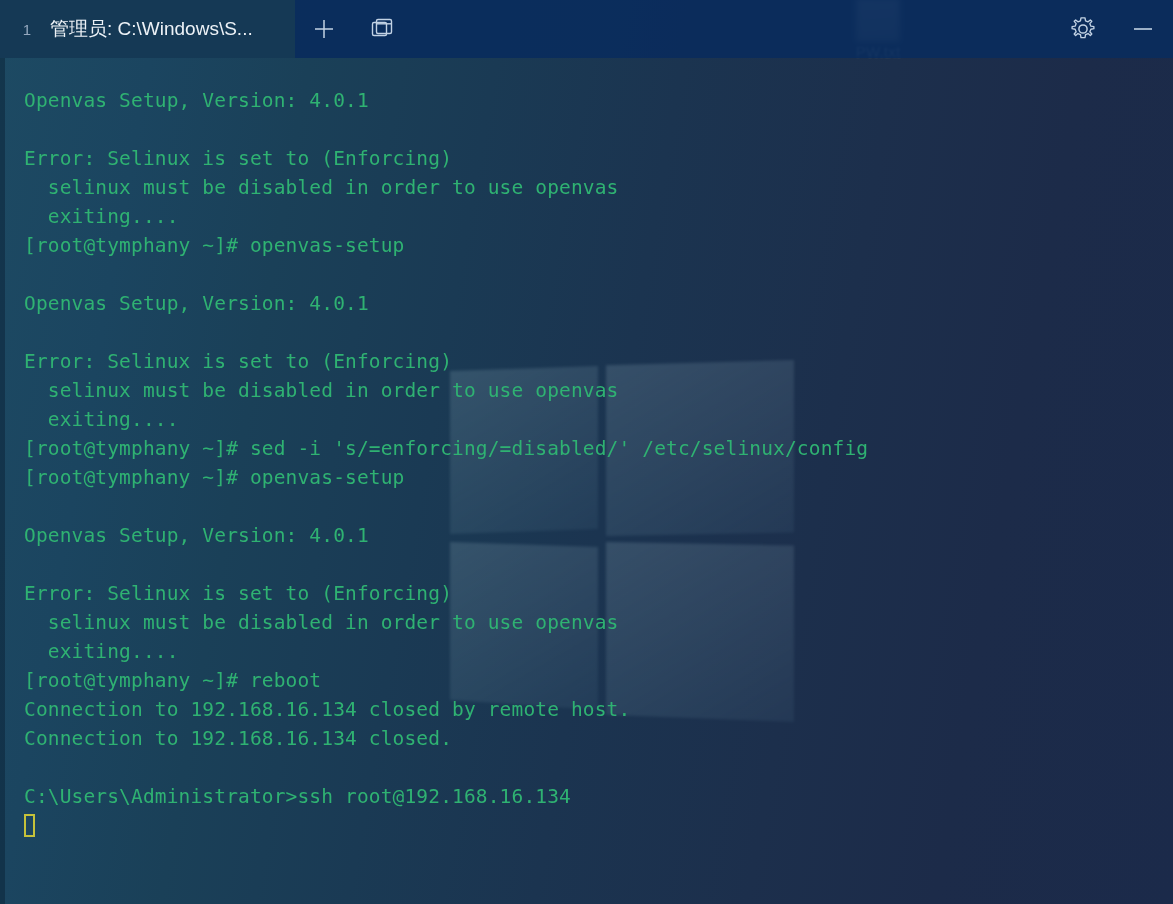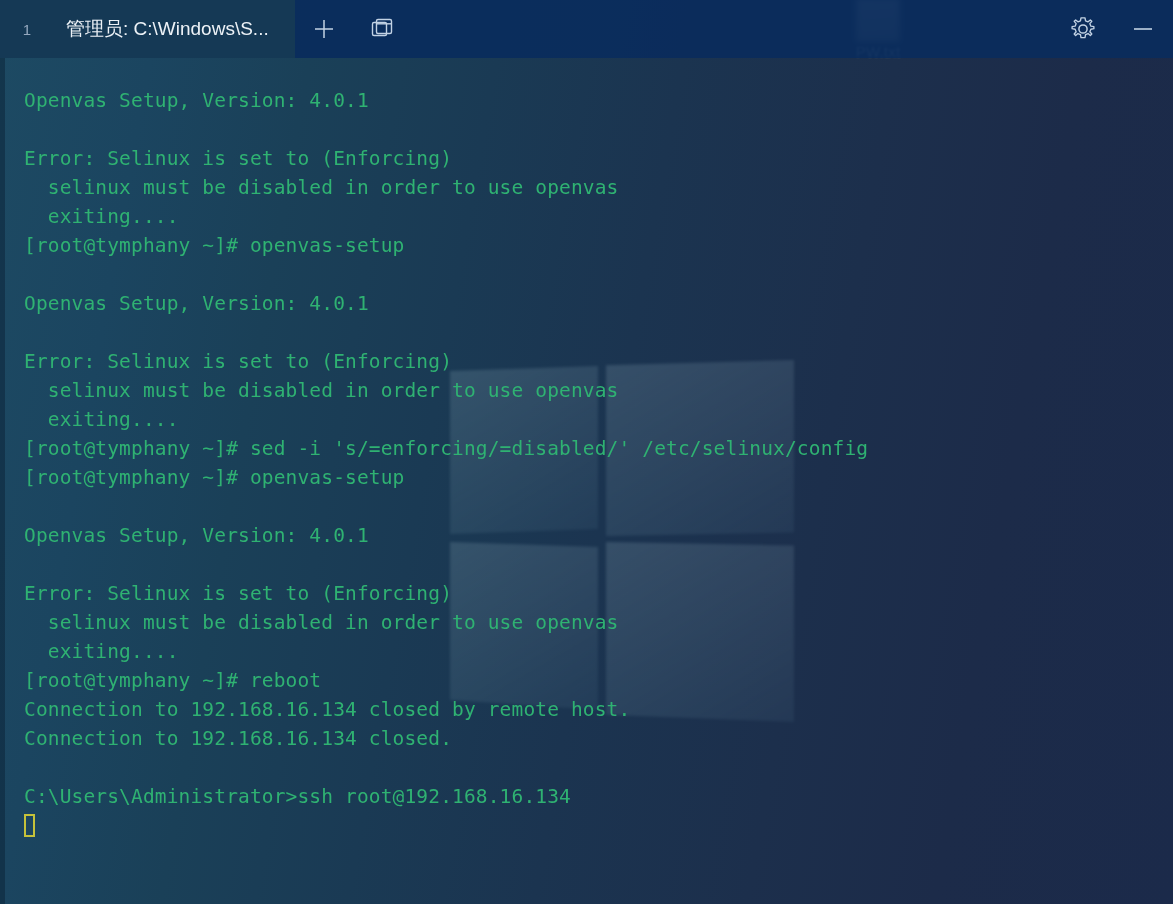--- a/index.html
+++ b/index.html
@@ -109,21 +109,21 @@
     color: #95a8bf;
     width: 26px;
     flex: none;
     text-align: center;
   }
   .tab .tabtitle {
     font-size: 19px;
     color: #edf2f7;
     white-space: nowrap;
     overflow: hidden;
-    margin-left: 26px;
+    margin-left: 10px;
     font-family: "Liberation Sans", "DejaVu Sans", sans-serif;
   }
 
   .tb-btn {
     width: 58px; height: 58px;
     display: flex; align-items: center; justify-content: center;
     cursor: default;
   }
   .tb-btn svg { display: block; }
 

